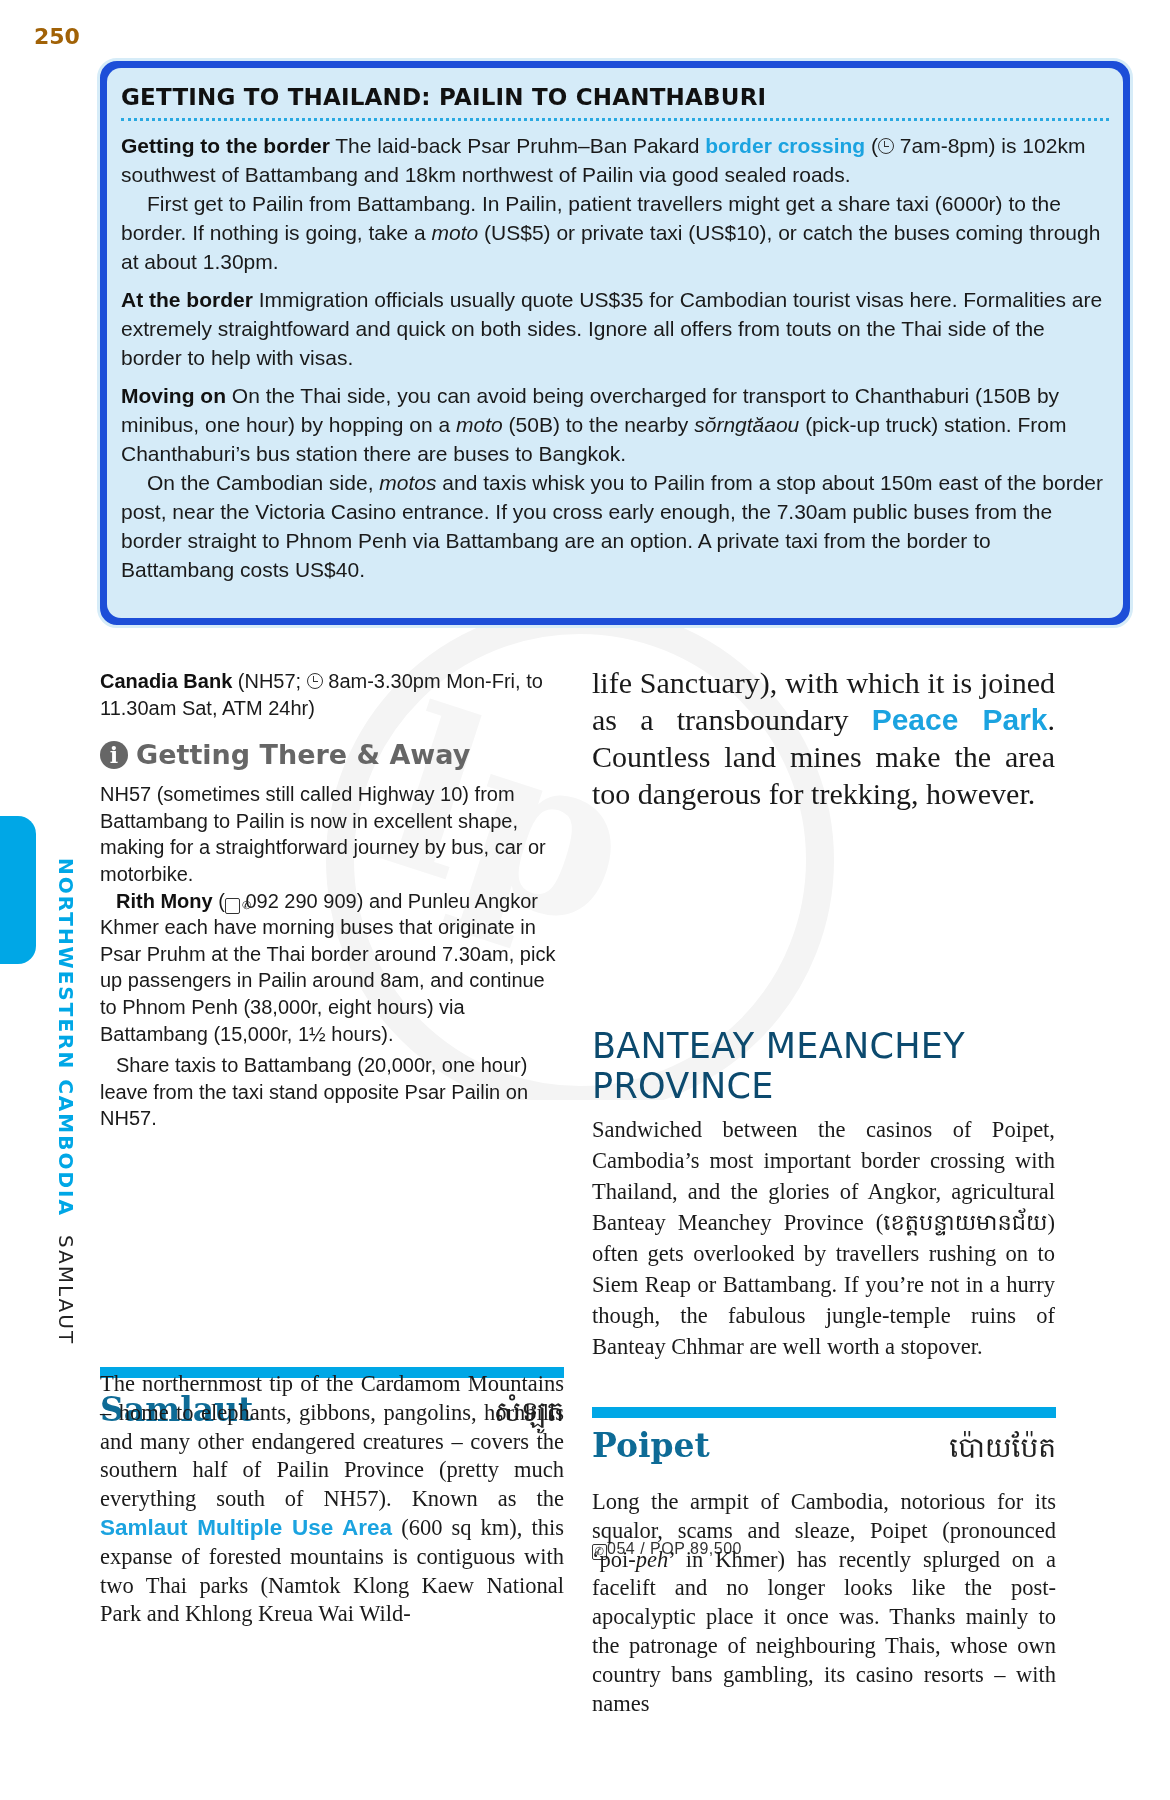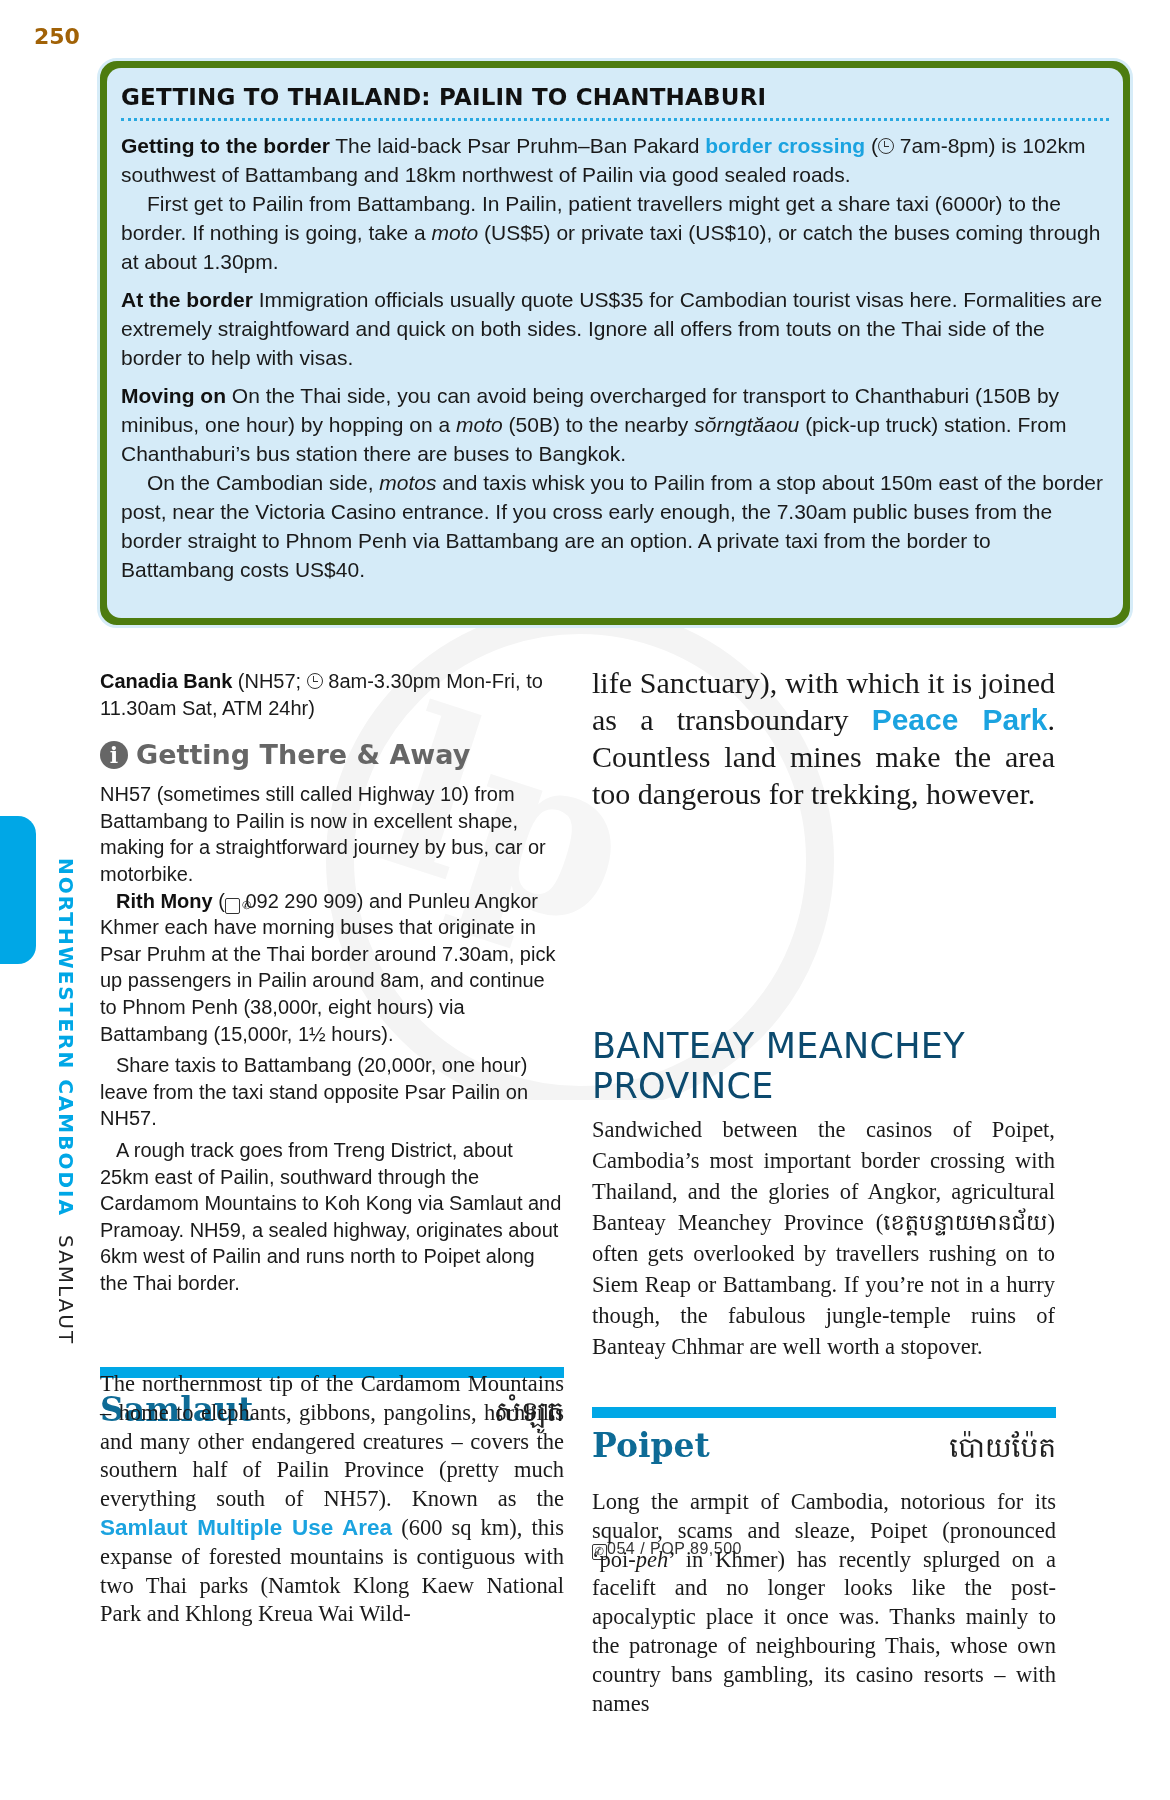--- a/index.html
+++ b/index.html
@@ -13,21 +13,21 @@
       font-family: "DejaVu Sans", sans-serif; font-weight: bold; font-size: 22px; color: #a16207;
     }
     
     .watermark {
       position: absolute; left: 130px; top: 600px; width: 900px; height: 500px;
       pointer-events: none;
     }
     
     .box-outer {
       position: absolute; left: 97px; top: 58px; width: 1036px; height: 570px;
-      border: 3px solid #d6ecf8; border-radius: 20px; background: #4d7c0f;
+      border: 3px solid #d6ecf8; border-radius: 20px; background: #1d4ed8;
       box-sizing: border-box;
     }
     .box {
       position: absolute; left: 7px; top: 7px; right: 7px; bottom: 7px;
       background: #d5ebf8; border-radius: 14px; padding: 14px 14px 0 14px;
       box-sizing: border-box;
     }
     .box-title {
       font-family: "DejaVu Sans", sans-serif; font-weight: bold; font-size: 23px;
       color: #111; letter-spacing: 0.2px; margin: 2px 0 0 0; padding-bottom: 8px;
@@ -170,21 +170,20 @@
   </p>
   <div class="section-heading">
     <span class="info-icon">i</span>
     <span>Getting There &amp; Away</span>
   </div>
   <p>NH57 (sometimes still called Highway 10) from Battambang to Pailin is now in excellent shape, making for a straightforward journey by bus, car or motorbike.</p>
   <p class="indent">
     <span class="b">Rith Mony</span><span> (</span><span class="icon-phone">✆</span> <span>092 290 909</span><span>) and Punleu Angkor Khmer each have morning buses that originate in Psar Pruhm at the Thai border around 7.30am, pick up passengers in Pailin around 8am, and continue to Phnom Penh (38,000r, eight hours) via Battambang (15,000r, 1½ hours).</span>
   </p>
   <p class="indent gap">Share taxis to Battambang (20,000r, one hour) leave from the taxi stand opposite Psar Pailin on NH57.</p>
-  <p class="indent gap">A rough track goes from Treng District, about 25km east of Pailin, southward through the Cardamom Mountains to Koh Kong via Samlaut and Pramoay. NH59, a sealed highway, originates about 6km west of Pailin and runs north to Poipet along the Thai border.</p>
 </div>
 
 <div class="col-right">
   <p>
     <span>life Sanctuary), with which it is joined as a transboundary </span><span class="serif-link">Peace Park</span><span>. Countless land mines make the area too dangerous for trekking, however.</span>
   </p>
 </div>
 
 <div class="province-title">
   <div>BANTEAY MEANCHEY</div>

